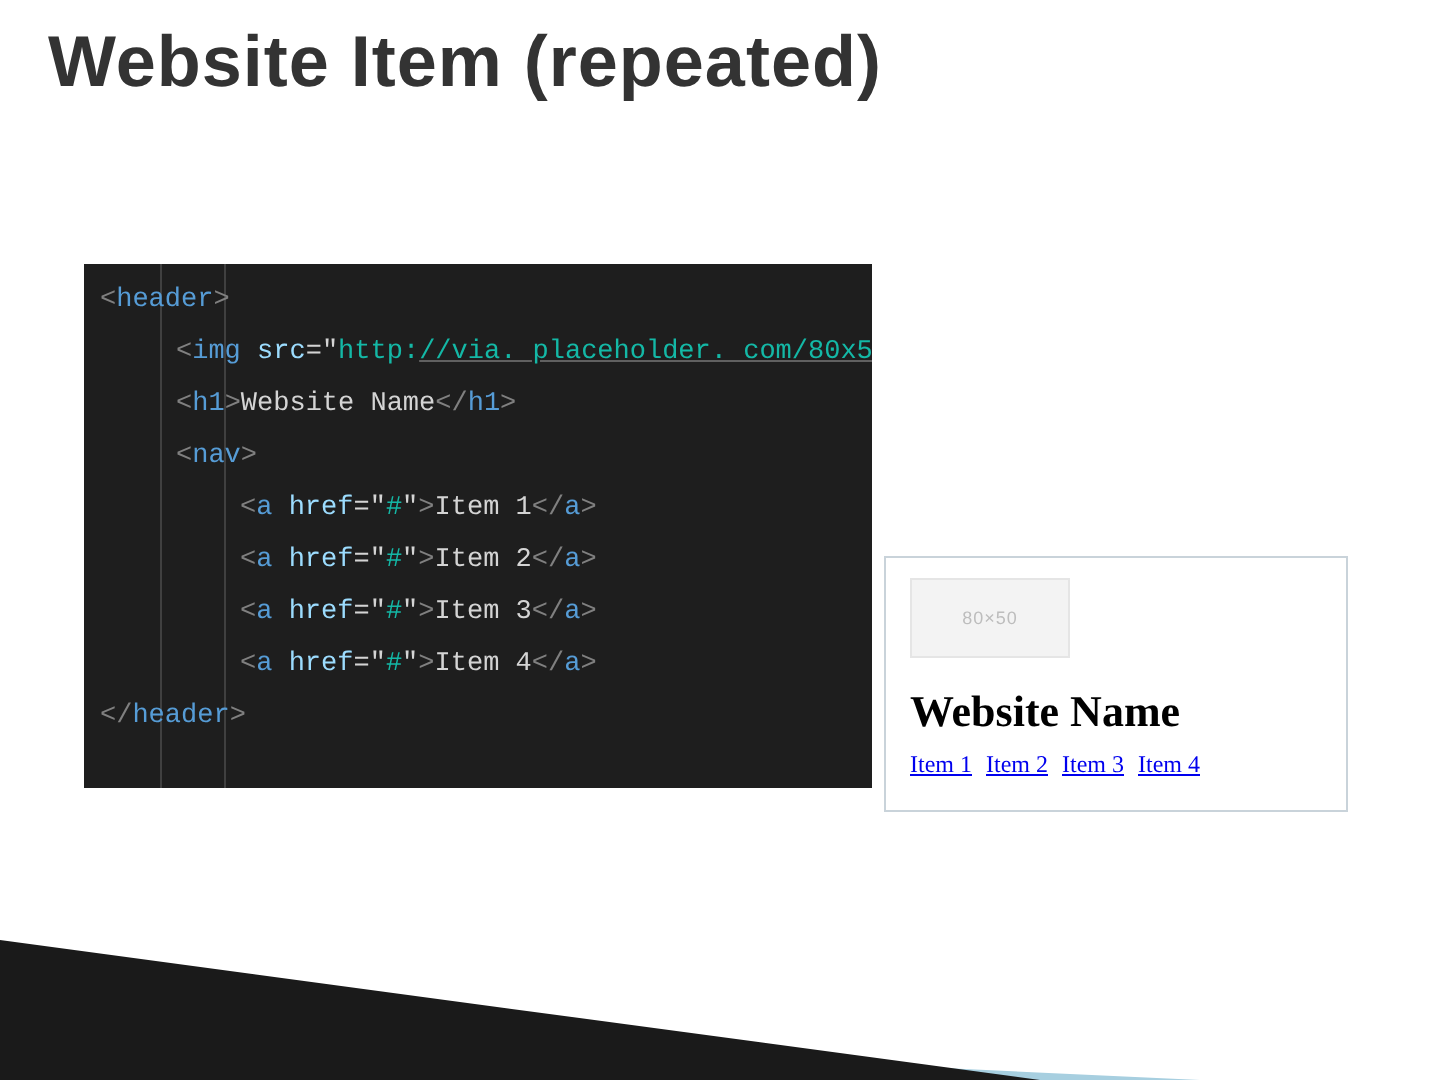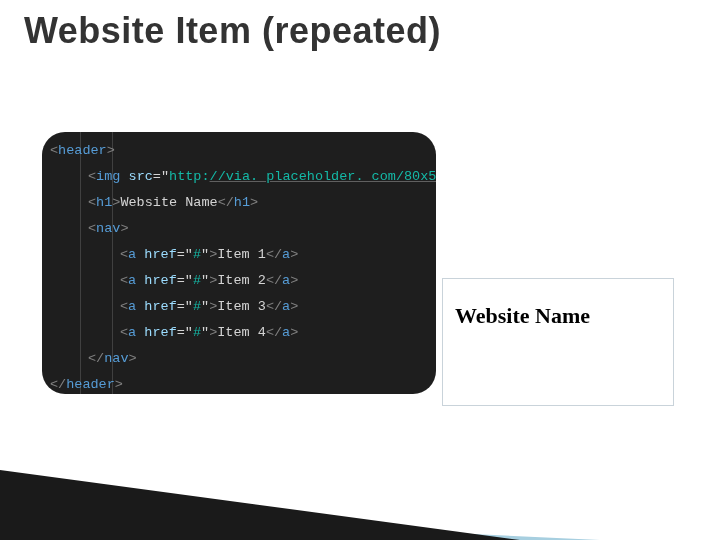--- a/index.html
+++ b/index.html
@@ -29,21 +29,20 @@
     top: 132px;
     width: 394px;
     height: 262px;
     background: #1e1e1e;
     color: #d4d4d4;
     font-family: Consolas, "Courier New", monospace;
     font-size: 13.5px;
     line-height: 26px;
     padding: 6px 0 0 8px;
     overflow: hidden;
-    border-radius: 23px;
   }
   .code-line { white-space: pre; position: relative; }
   .guide {
     position: absolute;
     top: 0; bottom: 0;
     border-left: 1px solid #404040;
   }
   .guide.g1 { left: 38px; }
   .guide.g2 { left: 70px; }
 
@@ -136,23 +135,29 @@
   <div class="code-line indent1"><span class="tok-punct">&lt;</span><span class="tok-tag">nav</span><span class="tok-punct">&gt;</span></div>
 
   <div class="code-line indent2"><span class="tok-punct">&lt;</span><span class="tok-tag">a</span><span class="tok-txt"> </span><span class="tok-attr">href</span><span class="tok-op">="</span><span class="tok-str">#</span><span class="tok-op">"</span><span class="tok-punct">&gt;</span><span class="tok-txt">Item 1</span><span class="tok-punct">&lt;/</span><span class="tok-tag">a</span><span class="tok-punct">&gt;</span></div>
 
   <div class="code-line indent2"><span class="tok-punct">&lt;</span><span class="tok-tag">a</span><span class="tok-txt"> </span><span class="tok-attr">href</span><span class="tok-op">="</span><span class="tok-str">#</span><span class="tok-op">"</span><span class="tok-punct">&gt;</span><span class="tok-txt">Item 2</span><span class="tok-punct">&lt;/</span><span class="tok-tag">a</span><span class="tok-punct">&gt;</span></div>
 
   <div class="code-line indent2"><span class="tok-punct">&lt;</span><span class="tok-tag">a</span><span class="tok-txt"> </span><span class="tok-attr">href</span><span class="tok-op">="</span><span class="tok-str">#</span><span class="tok-op">"</span><span class="tok-punct">&gt;</span><span class="tok-txt">Item 3</span><span class="tok-punct">&lt;/</span><span class="tok-tag">a</span><span class="tok-punct">&gt;</span></div>
 
   <div class="code-line indent2"><span class="tok-punct">&lt;</span><span class="tok-tag">a</span><span class="tok-txt"> </span><span class="tok-attr">href</span><span class="tok-op">="</span><span class="tok-str">#</span><span class="tok-op">"</span><span class="tok-punct">&gt;</span><span class="tok-txt">Item 4</span><span class="tok-punct">&lt;/</span><span class="tok-tag">a</span><span class="tok-punct">&gt;</span></div>
 
-  <div class="code-line indent1"><span class="tok-punct">&lt;/</span><span class="tok-tag">nav</span><span class="tok-punct">&gt;</span></div>
 
   <div class="code-line"><span class="tok-punct">&lt;/</span><span class="tok-tag">header</span><span class="tok-punct">&gt;</span></div>
 </div>
 
 <div class="preview">
+  <div class="ph-img">80×50</div>
   <h1>Website Name</h1>
+  <div class="links">
+    <a>Item 1</a>
+    <a>Item 2</a>
+    <a>Item 3</a>
+    <a>Item 4</a>
+  </div>
 </div>
 
 <div class="wedge-light"></div>
 <div class="wedge-dark"></div>
 
 </body></html>

